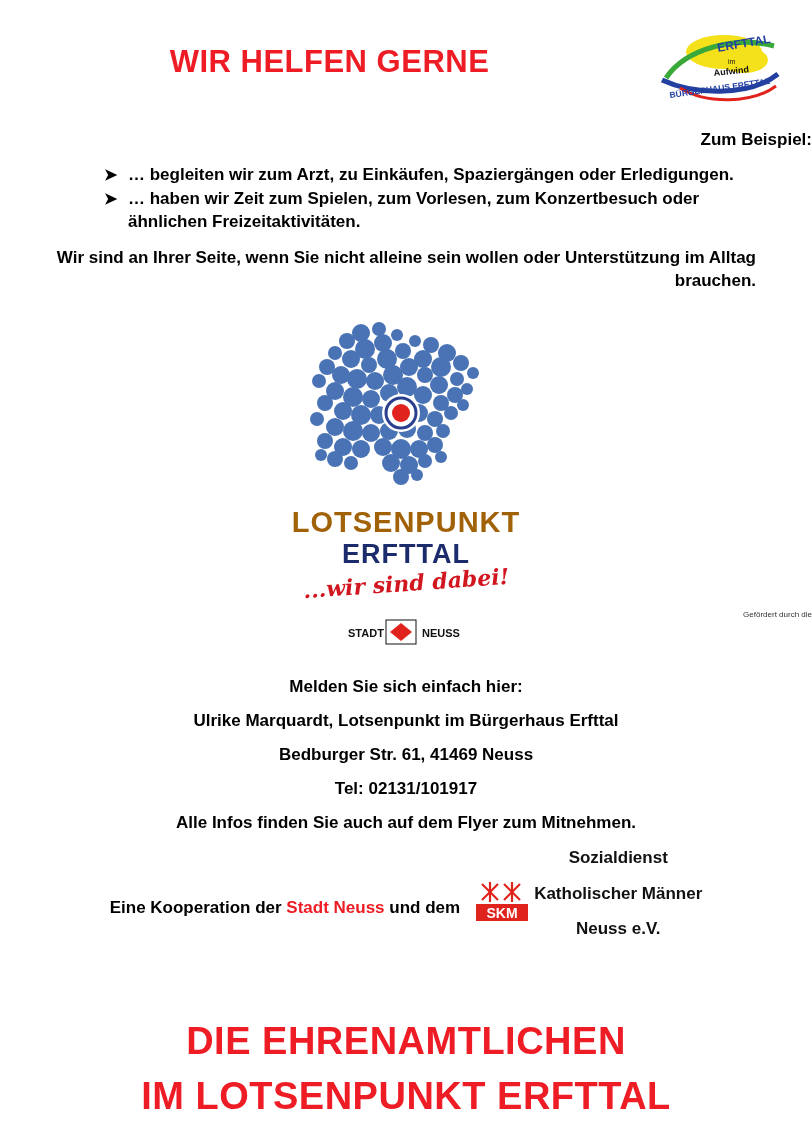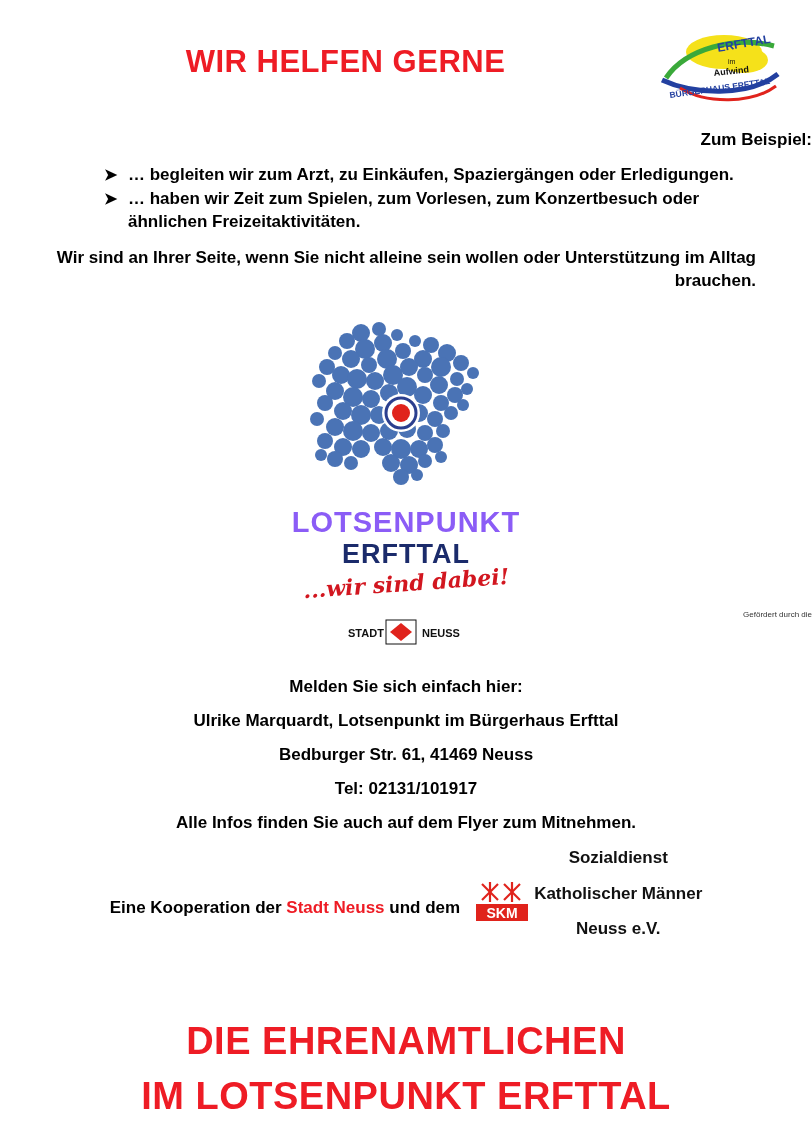--- a/index.html
+++ b/index.html
@@ -22,21 +22,21 @@
   }
 
   
   .header {
     position: relative;
     height: 118px;
   }
   .main-title {
     position: absolute;
     top: 44px;
-    left: 16px;
+    left: 0;
     width: 659px;
     text-align: center;
     color: #ee1c25;
     font-size: 31px;
     font-weight: bold;
     letter-spacing: 0.5px;
   }
 
   
   .erfttal-logo {
@@ -92,21 +92,21 @@
   .dotmap {
     width: 230px;
     height: 200px;
     margin: 0 auto;
     display: block;
   }
   .lotsen-word {
     font-size: 29px;
     font-weight: bold;
     letter-spacing: 1px;
-    color: #8b5cf6;
+    color: #a16207;
     line-height: 1.05;
     margin-top: -4px;
   }
   .lotsen-word2 {
     font-size: 27px;
     font-weight: bold;
     letter-spacing: 1px;
     color: #1b2b6b;
     line-height: 1.05;
     margin-top: 2px;

